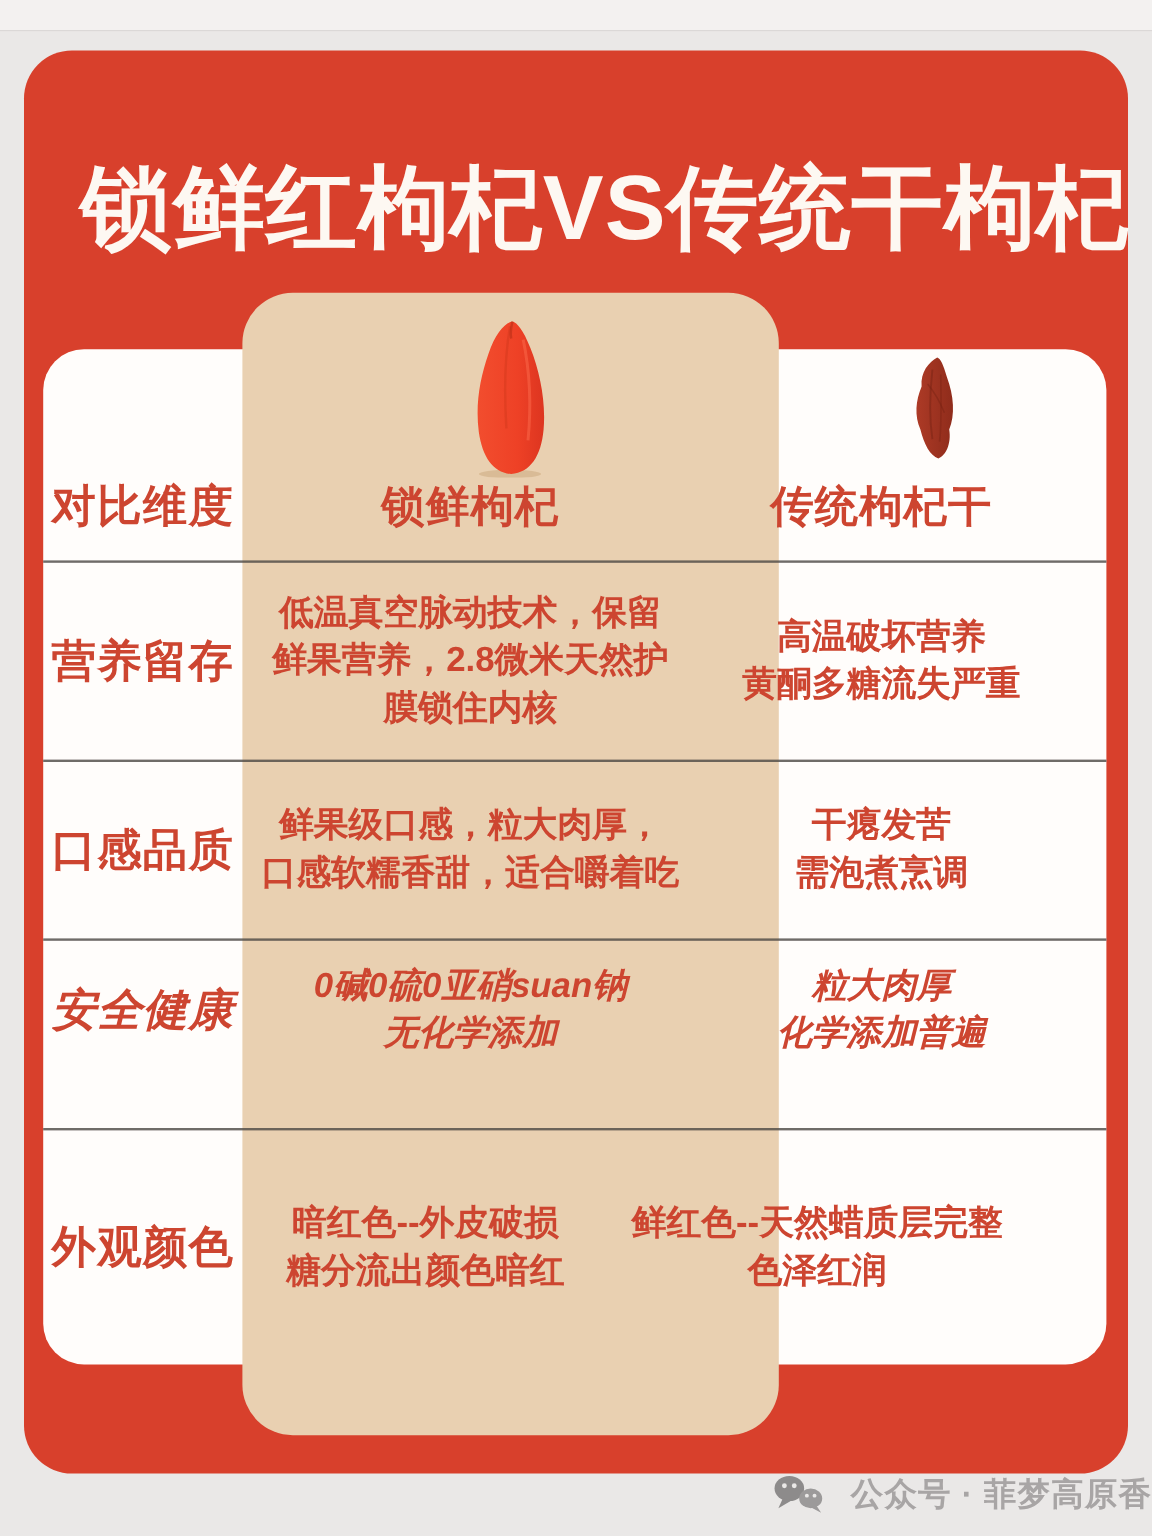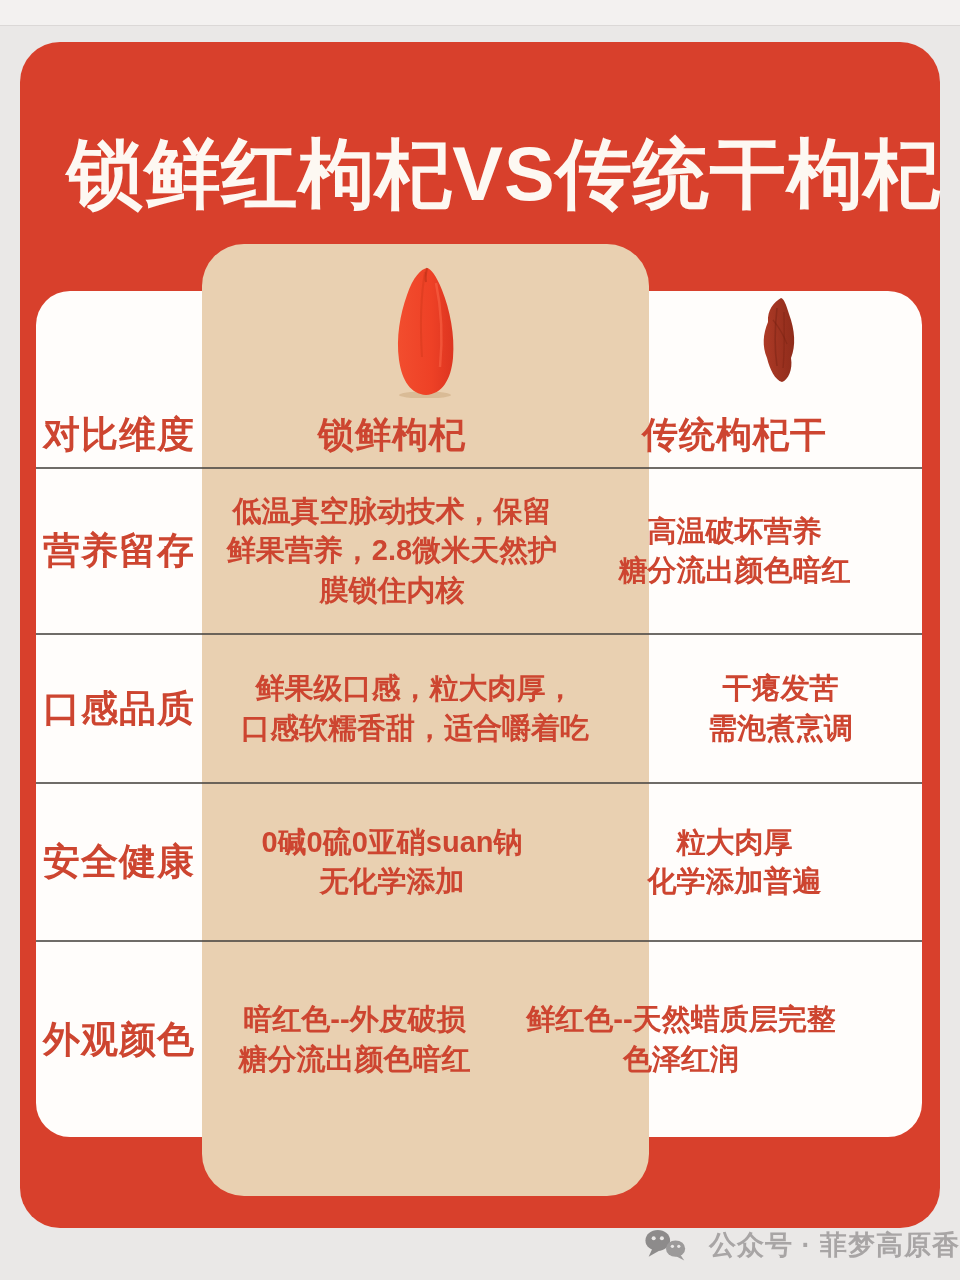--- a/index.html
+++ b/index.html
@@ -33,32 +33,32 @@
   .divider {
     position:absolute; left:36px; width:886px; height:2px;
     background:#4b4744; opacity:.8;
   }
   .d1{top:467px;} .d2{top:633px;} .d3{top:782px;} .d4{top:940px;}
   .row {
     position:absolute; left:36px; width:886px; display:flex;
   }
   .row-header{ top:291px; height:176px; }
   .row-2{ top:469px; height:164px; }
-  .row-3{ top:635px; height:147px;gap:23px; }
-  .row-4{ top:784px; height:156px; }
+  .row-3{ top:635px; height:147px; }
+  .row-4{ top:764px; height:156px;font-style:italic; }
   .row-5{ top:942px; height:195px; }
   .cell {
     display:flex; align-items:center; justify-content:center;
     text-align:center; color:#cd4530; font-weight:bold;
     white-space:pre-line;
   }
   .cell.dim   { width:166px; font-size:37px; letter-spacing:1px; }
   .cell.fresh { width:380px; font-size:29px; line-height:1.35; }
   .cell.dried { width:273px; font-size:29px; line-height:1.35;margin-left:16px; }
-  .row-header .cell { align-items:flex-end; padding-bottom:7px;border-radius:23px; }
+  .row-header .cell { align-items:flex-end; padding-bottom:20px;border-radius:23px; }
   .row-header .fresh, .row-header .dried { font-size:36px; letter-spacing:1px; }
   .berry { position:absolute; }
   .berry-fresh { left:391px; top:265px; width:69px; height:133px; }
   .berry-dried { left:757px; top:296px; width:45px; height:88px; }
   .watermark {
     position:absolute; left:645px; top:1228px; height:34px;
     display:flex; align-items:center; gap:22px;
   }
   .watermark-text {
     color:#a8a5a5; font-size:27px; font-weight:bold; letter-spacing:1px;
@@ -88,21 +88,21 @@
     <div class="cell fresh">锁鲜枸杞</div>
     <div class="cell dried">传统枸杞干</div>
   </div>
 
   <div class="row row-2">
     <div class="cell dim">营养留存</div>
     <div class="cell fresh">低温真空脉动技术，保留
 鲜果营养，2.8微米天然护
 膜锁住内核</div>
     <div class="cell dried">高温破坏营养
-糖分流出颜色暗红</div>
+黄酮多糖流失严重</div>
   </div>
 
   <div class="row row-3">
     <div class="cell dim">口感品质</div>
     <div class="cell fresh">鲜果级口感，粒大肉厚，
 口感软糯香甜，适合嚼着吃</div>
     <div class="cell dried">干瘪发苦
 需泡煮烹调</div>
   </div>
 

